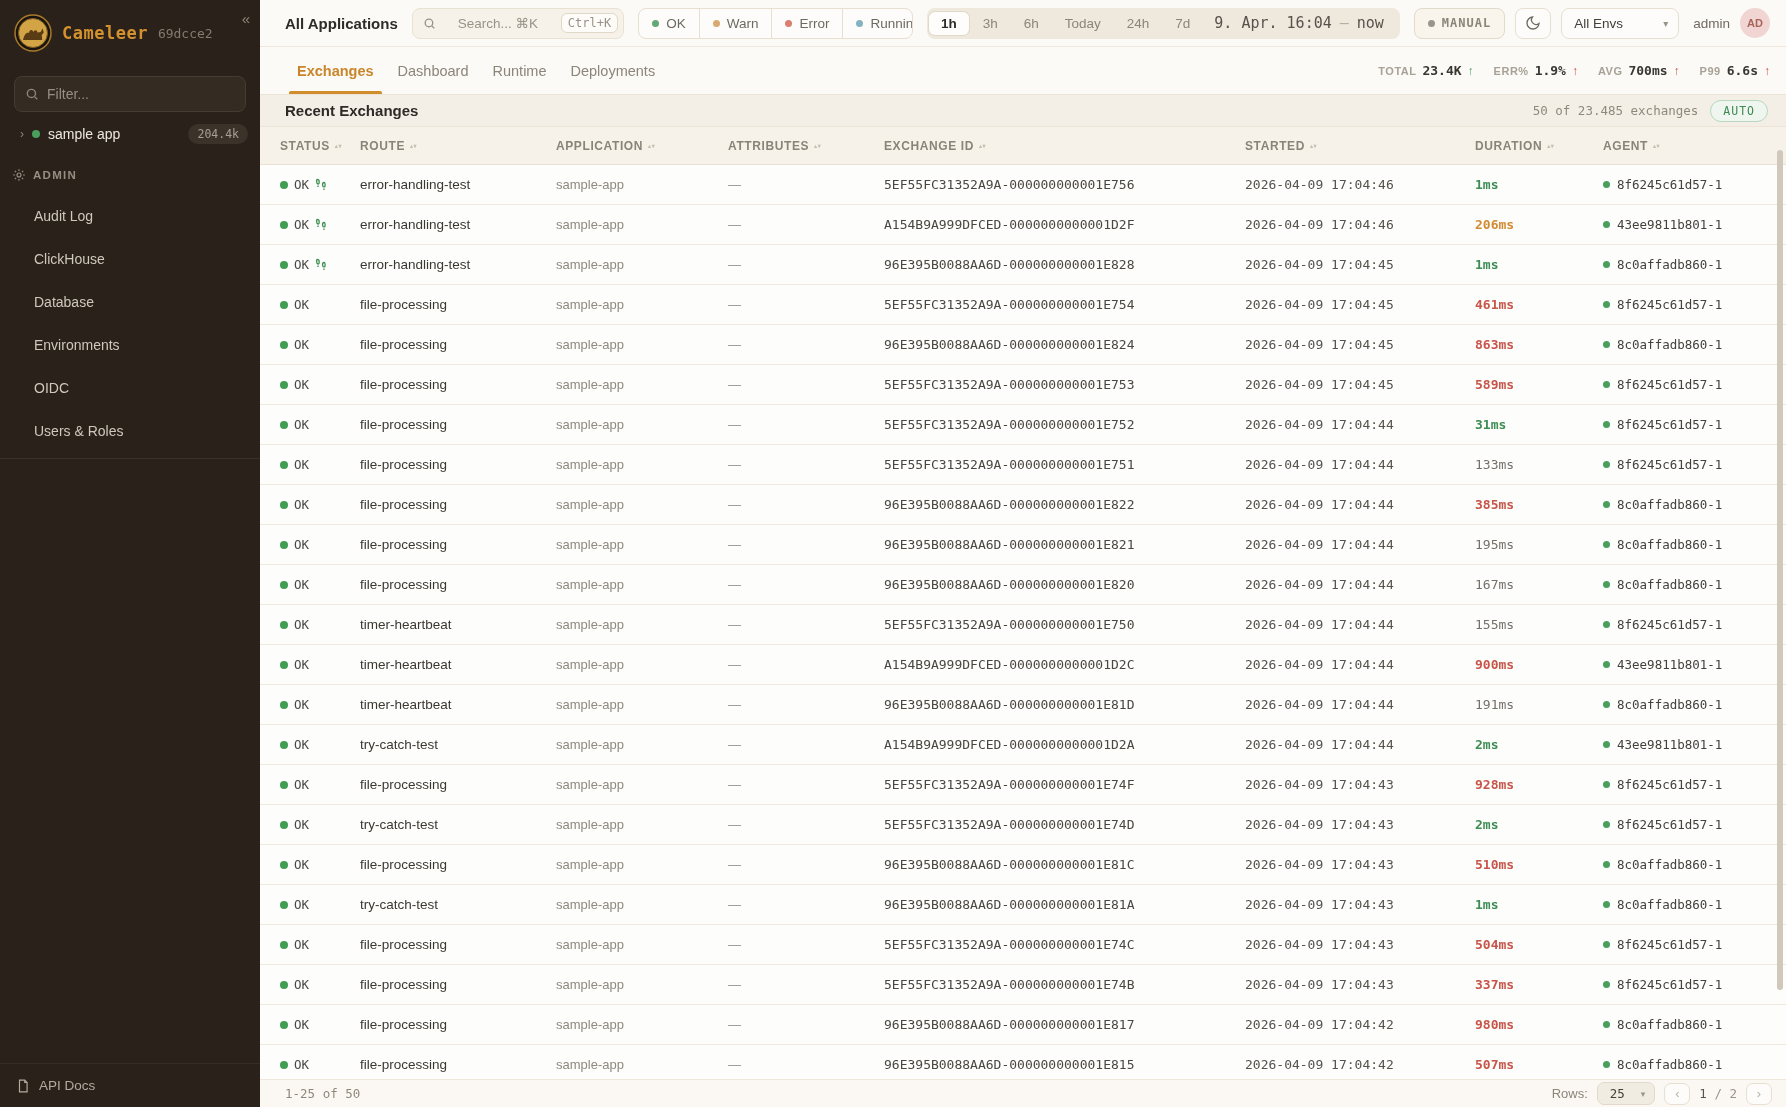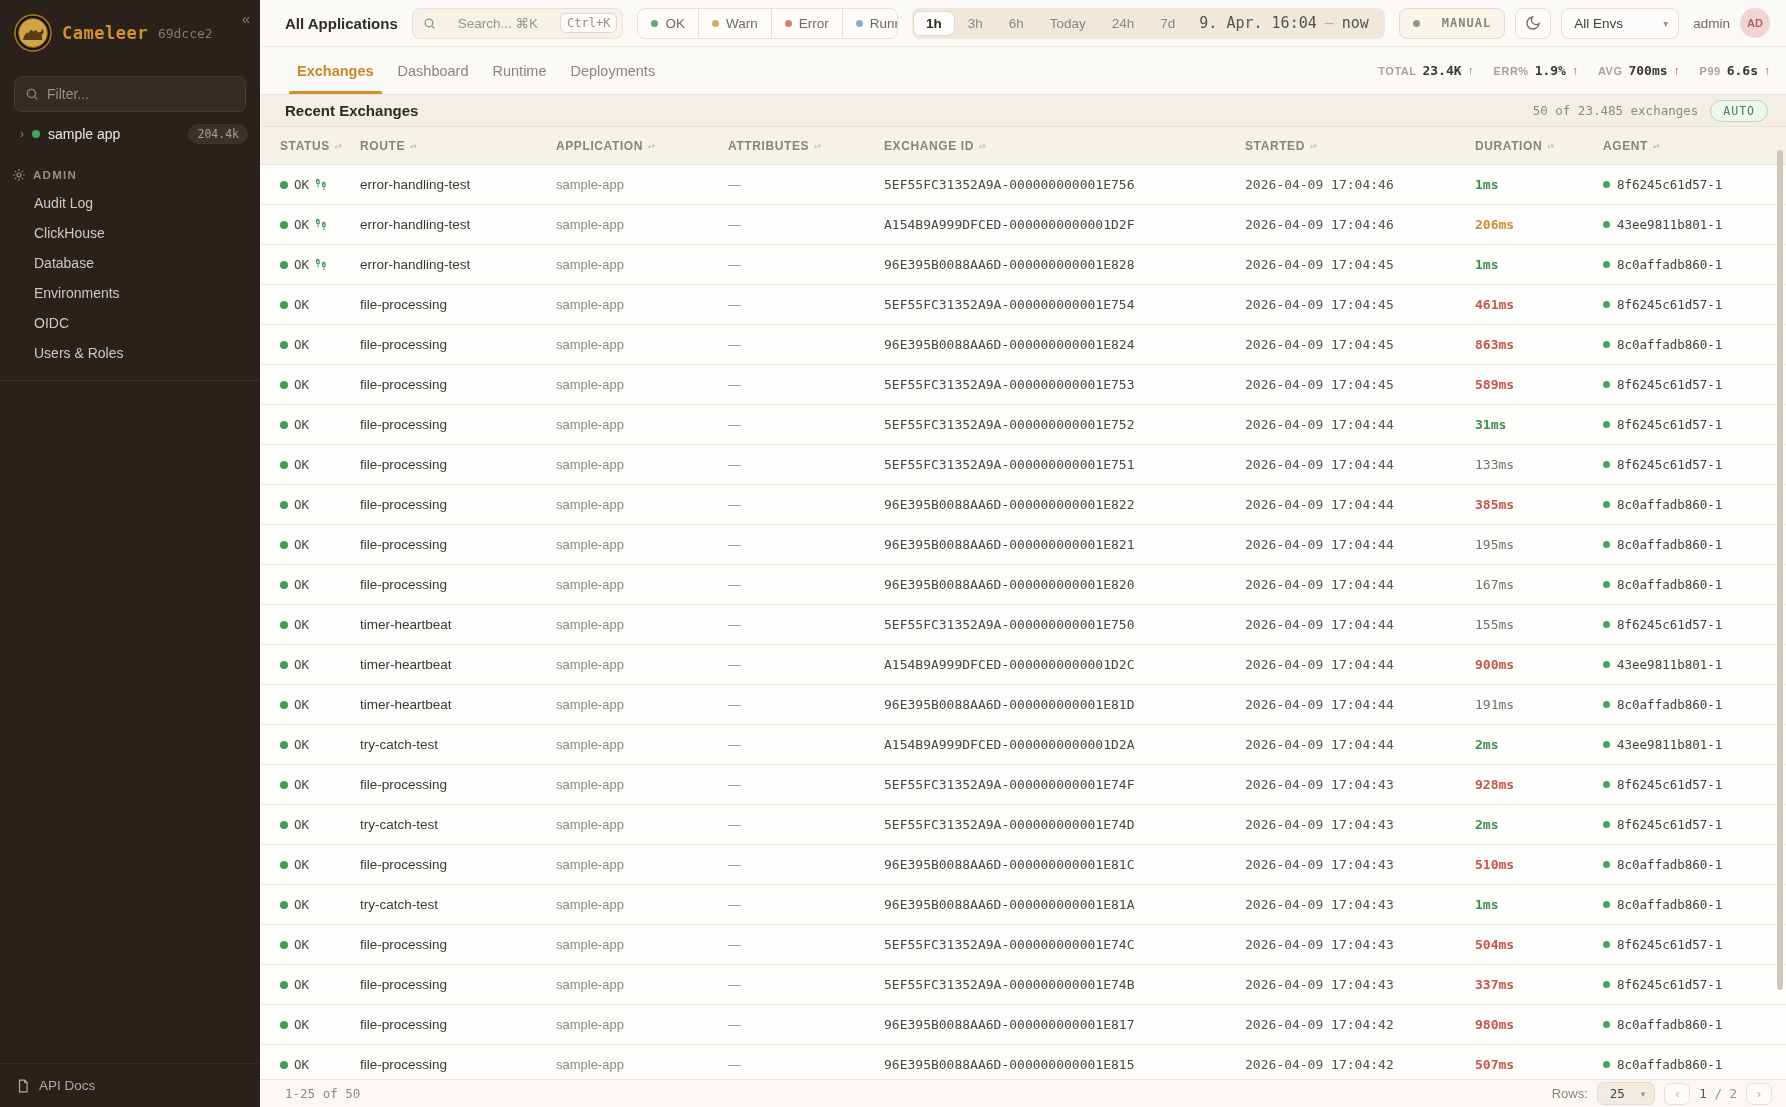--- a/index.html
+++ b/index.html
@@ -24,21 +24,21 @@
                       font-size:14px; width:100%; font-family:"Liberation Sans", sans-serif; }
   .filter-box input::placeholder { color:#978f83; }
   .side-section { display:flex; align-items:center; gap:7px; padding:18px 16px 6px 12px;
                   font-size:11.5px; font-weight:bold; letter-spacing:1.3px; color:#968e82; }
   .side-app-item { display:flex; align-items:center; gap:8px; padding:6px 12px 6px 20px;
                    font-size:14px; color:#ece7df; cursor:pointer; }
   .chev { color:#8d8578; font-size:12px; }
   .dot { width:8px; height:8px; border-radius:50%; background:#48a05c; flex:none; }
   .count-badge { margin-left:auto; background:#3b332a; color:#a89f93; border-radius:10px;
                  font-size:11.5px; padding:3px 9px; }
-  .admin-item { padding:7px 16px 7px 34px; font-size:14px; color:#cfc8bd; cursor:pointer; }
+  .admin-item { padding:7px 16px 7px 34px; font-size:14px; color:#cfc8bd; cursor:pointer;margin-top:13px; }
   .side-divider { border-top:1px solid #3a3128; margin:12px 0 0 0; }
   .side-spacer { flex:1; }
   .api-docs { display:flex; align-items:center; gap:9px; padding:14px 16px; font-size:13.5px;
               color:#b3ab9f; border-top:1px solid #352c23; cursor:pointer; }
   .sicon { flex:none; display:inline-flex; }
 
   
   .main { flex:1; display:flex; flex-direction:column; min-width:0; position:relative; }
 
   
@@ -59,21 +59,21 @@
   .pdot.ok { background:#64a878; } .pdot.warn { background:#d8aa72; }
   .pdot.error { background:#d97f70; } .pdot.running { background:#85b2c2; }
   .time-group { display:flex; align-items:center; background:#eee8dd; border-radius:8px;
                 height:31px; padding:2px; gap:2px; }
   .seg { padding:4px 12px; font-size:13.5px; color:#8b857a; border-radius:6px; cursor:pointer; white-space:nowrap; }
   .seg.active { background:#fefdfb; color:#2f2c27; font-weight:bold; box-shadow:0 0 0 1px #e2dac9; }
   .time-display { display:flex; gap:8px; align-items:center; padding:0 14px 0 10px;
                   font-size:15px; color:#57534c; white-space:nowrap; }
   .time-display .sep { color:#b5aea0; }
   .topbar-right { margin-left:auto; display:flex; align-items:center; gap:10px; }
-  .manual-btn { display:flex; align-items:center; gap:22px; border:1px solid #e2dacb; background:#f9f5ec;
+  .manual-btn { display:flex; align-items:center; gap:7px; border:1px solid #e2dacb; background:#f9f5ec;
                 border-radius:8px; height:31px; padding:12px 13px; color:#8b857a; font-size:12px;
                 font-weight:bold; letter-spacing:1px; cursor:pointer; }
   .manual-btn .mdot { width:7px; height:7px; border-radius:50%; background:#9a948a; }
   .icon-btn { width:36px; height:31px; border:1px solid #e7dfd0; border-radius:8px; background:#fdfcfa;
               display:flex; align-items:center; justify-content:center; cursor:pointer; }
   .env-select { width:118px; height:31px; border:1px solid #e7dfd0; border-radius:8px; background:#fdfcfa;
                 display:flex; align-items:center; justify-content:space-between; padding:0 10px 0 12px;
                 font-size:13.5px; color:#44403a; cursor:pointer; }
   .env-select .car { color:#9a948a; font-size:10px; }
   .user-name { font-size:13.5px; color:#6f6a61; margin-left:4px; }

